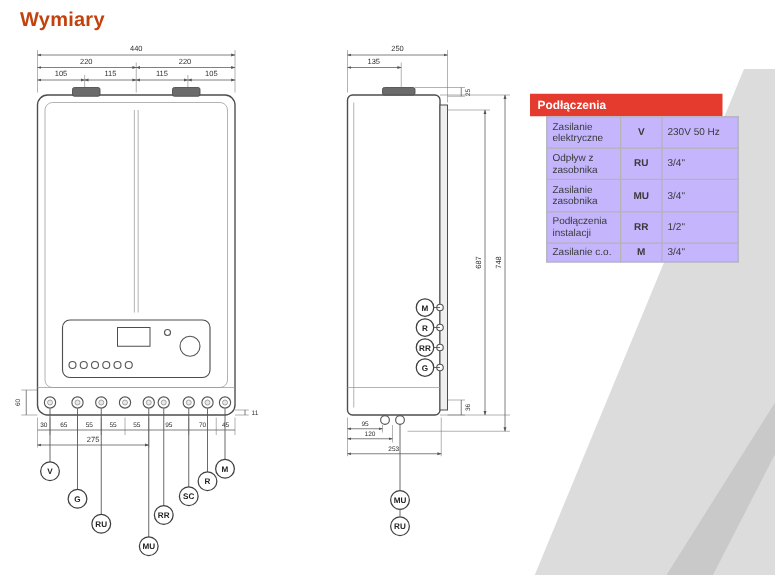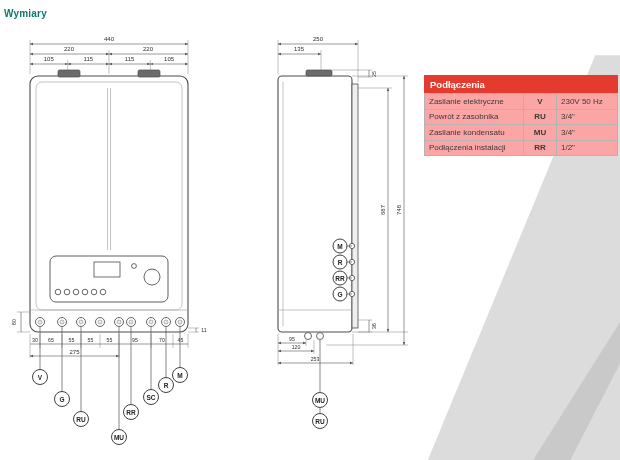--- a/index.html
+++ b/index.html
@@ -5,45 +5,45 @@
   html,body { margin:0; padding:0; }
   body {
     width:620px; height:460px; position:relative; overflow:hidden;
     background:#ffffff;
     font-family:"Liberation Sans", sans-serif;
   }
   .bg { position:absolute; inset:0; z-index:0; }
   .band1 { background:#dcdcdc; clip-path:polygon(96% 12%, 100% 12%, 100% 100%, 69% 100%); }
   .band2 { background:#c9c9c9; clip-path:polygon(86% 100%, 100% 70%, 100% 79%, 92% 100%); }
   .page-title {
-    position:absolute; left:4px; top:8px; z-index:3;
-    font-size:10px; font-weight:bold; color:#0f766e; letter-spacing:0.2px;
+    position:absolute; left:16px; top:8px; z-index:3;
+    font-size:16px; font-weight:bold; color:#c2410c; letter-spacing:0.2px;
   }
   svg.diagram { position:absolute; left:0; top:0; z-index:2; }
 
   
   .body-ln { stroke:#4d4d4d; stroke-width:1.1; fill:#ffffff; }
   .inner-ln { stroke:#9a9a9a; stroke-width:0.6; fill:none; }
   .dim { stroke:#555; stroke-width:0.6; fill:none; }
   .ext { stroke:#777; stroke-width:0.45; fill:none; }
   .lead { stroke:#555; stroke-width:0.7; fill:none; }
   text.d { font-size:6px; fill:#2e2e2e; text-anchor:middle; font-family:"Liberation Sans",sans-serif; }
   text.ds { font-size:5.2px; fill:#2e2e2e; text-anchor:middle; font-family:"Liberation Sans",sans-serif; }
   .co { fill:#ffffff; stroke:#3f3f3f; stroke-width:1; }
   text.cl { font-size:6.5px; font-weight:bold; fill:#222; text-anchor:middle; font-family:"Liberation Sans",sans-serif; }
   .fit { fill:#ffffff; stroke:#555; stroke-width:0.9; }
   .fit-in { fill:#e9e9e9; stroke:#777; stroke-width:0.5; }
 
   
-  .conn-table { position:absolute; left:424px; top:75px; width:194px; z-index:3; }
+  .conn-table { position:absolute; left:424px; top:75px; width:154px; z-index:3; }
   .conn-header {
     background:#e53a2e; color:#ffffff; font-weight:bold;
     font-size:9.5px; padding:4px 6px 3px 6px;
   }
-  table.conn { width:100%; border-collapse:collapse; background:#fca5a5; }
+  table.conn { width:100%; border-collapse:collapse; background:#c4b5fd;margin-left:13px; }
   table.conn td {
     border:1px solid #b4b4b4; font-size:8px; color:#3a3a3a;
     padding:2.5px 4px; line-height:1.2; vertical-align:middle;
   }
   td.sym { font-weight:bold; text-align:center; font-size:8.5px; width:24px; color:#1f1f1f; }
   td.val { width:52px; }
 </style>
 </head>
 <body>
 
@@ -297,29 +297,34 @@
 <div class="conn-table">
   <div class="conn-header">Podłączenia</div>
   <table class="conn">
     <tbody>
       <tr>
         <td>Zasilanie elektryczne</td>
         <td class="sym">V</td>
         <td class="val">230V 50 Hz</td>
       </tr>
       <tr>
-        <td>Powrót z zasobnika</td>
+        <td>Odpływ z zasobnika</td>
         <td class="sym">RU</td>
         <td class="val">3/4"</td>
       </tr>
       <tr>
-        <td>Zasilanie kondensatu</td>
+        <td>Zasilanie zasobnika</td>
         <td class="sym">MU</td>
         <td class="val">3/4"</td>
       </tr>
       <tr>
         <td>Podłączenia instalacji</td>
         <td class="sym">RR</td>
         <td class="val">1/2"</td>
       </tr>
+      <tr>
+        <td>Zasilanie c.o.</td>
+        <td class="sym">M</td>
+        <td class="val">3/4"</td>
+      </tr>
     </tbody>
   </table>
 </div>
 
 </body></html>

